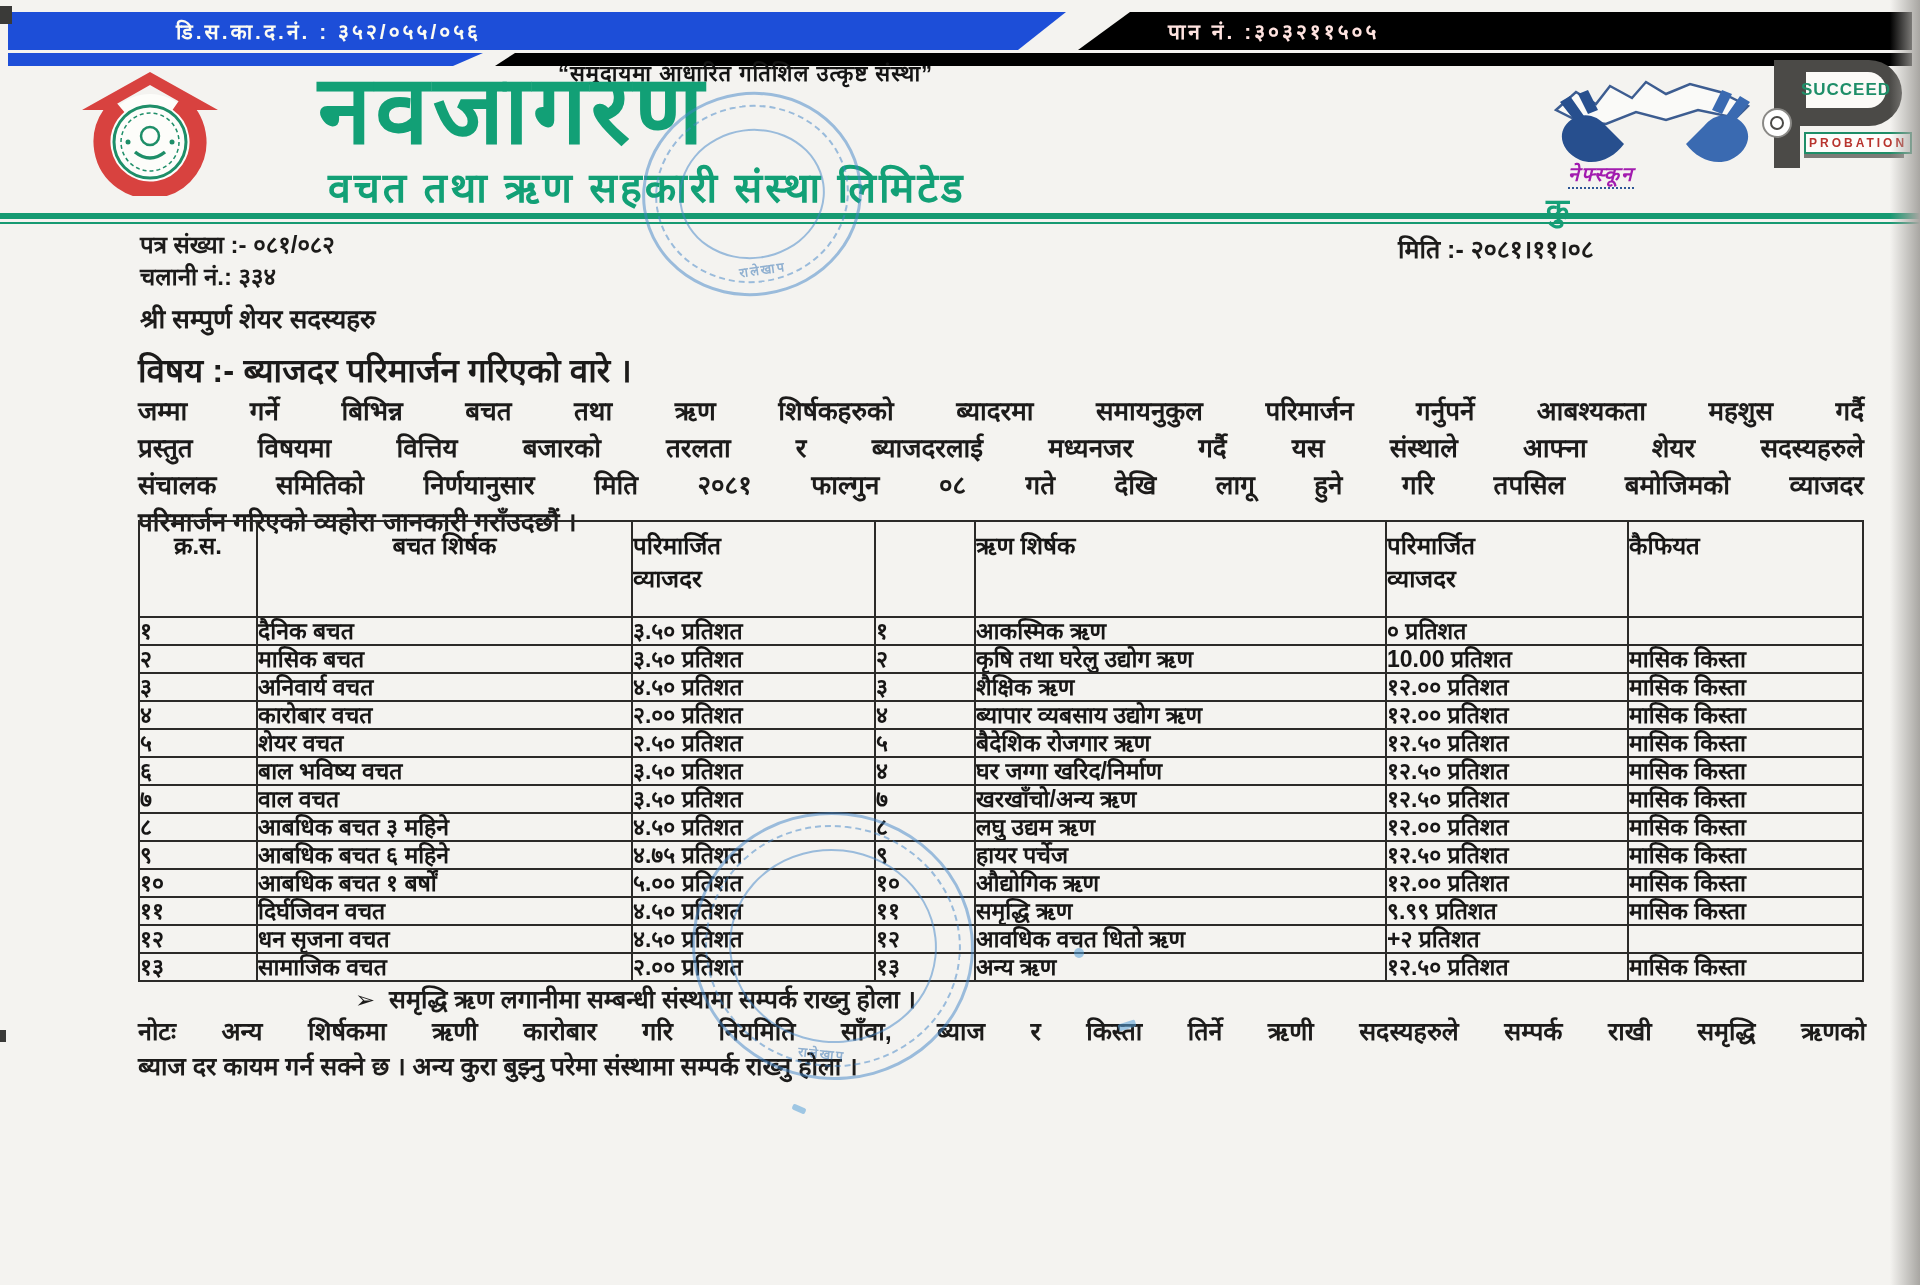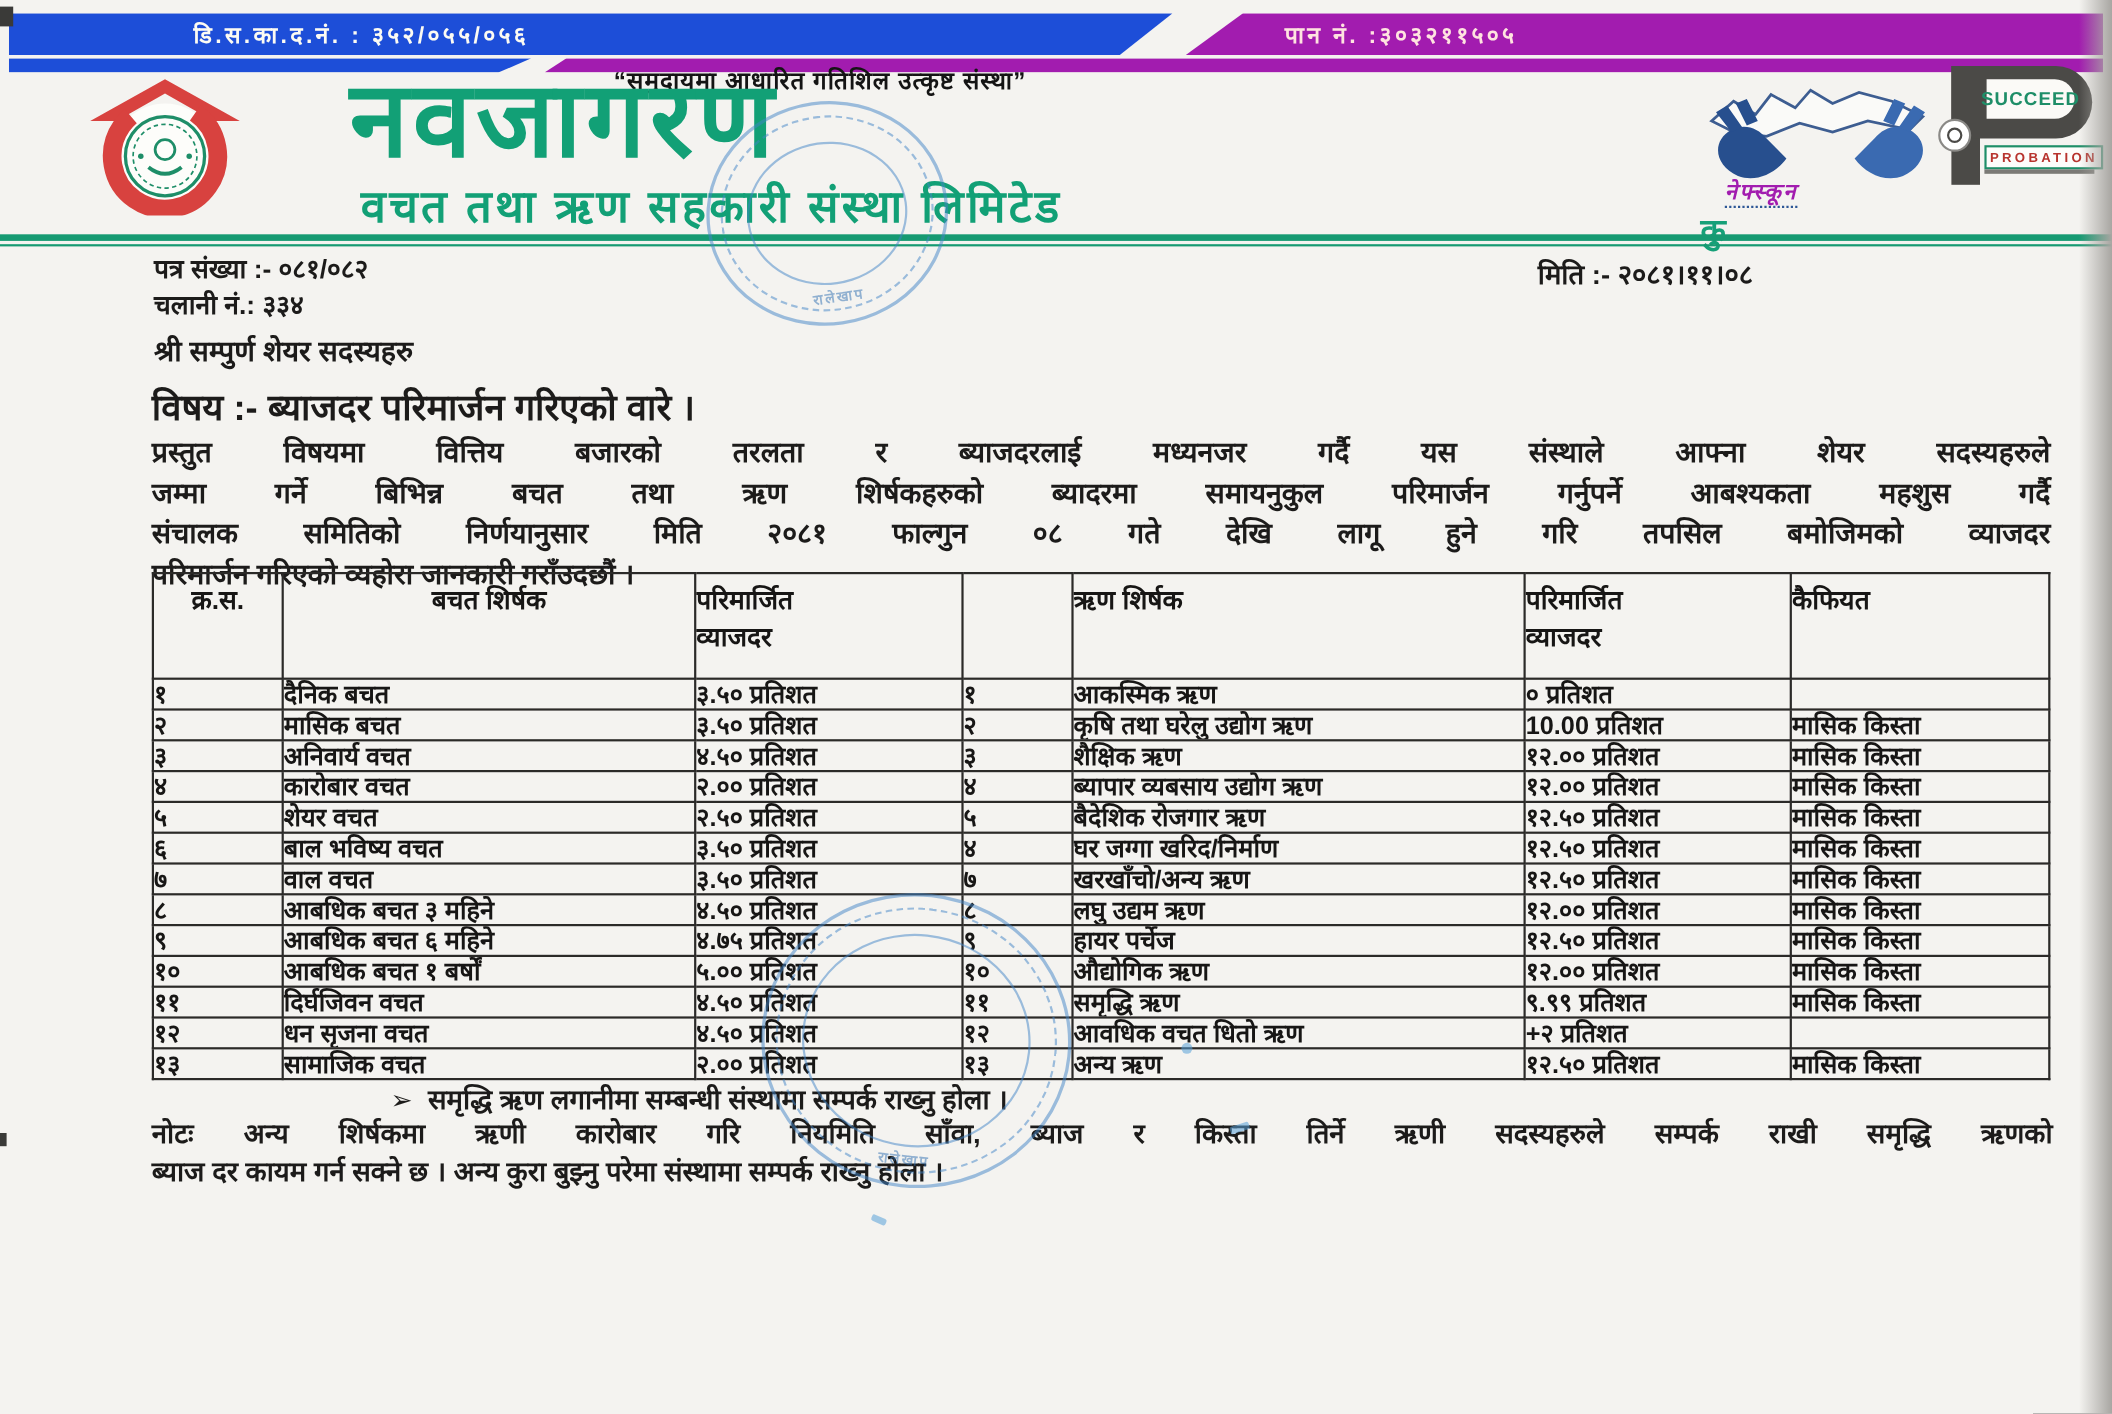--- a/index.html
+++ b/index.html
@@ -5,21 +5,21 @@
   html,body{margin:0;padding:0;background:#8a8885;}
   #page{position:relative;width:1920px;height:1285px;background:#f4f3f0;overflow:hidden;
         font-family:"Liberation Sans","DejaVu Sans",sans-serif;color:#1c1b1a;}
   
   .edge-right{position:absolute;top:0;right:0;width:30px;height:100%;
       background:linear-gradient(to right,rgba(160,158,154,0),#a8a6a2);}
   .speck{position:absolute;background:#3a3a38;}
   
   .ribbon{position:absolute;display:flex;align-items:center;}
   .rib-green{background:#1d4ed8;}
-  .rib-red{background:#a21caf;}
+  .rib-red{background:#000000;}
   #rib-g1{left:8px;top:12px;width:1058px;height:38px;clip-path:polygon(0 0,100% 0,calc(100% - 48px) 100%,0 100%);}
   #rib-r1{left:1078px;top:12px;width:834px;height:38px;clip-path:polygon(52px 0,100% 0,100% 100%,0 100%);}
   #rib-g2{left:8px;top:53px;width:475px;height:13px;clip-path:polygon(0 0,100% 0,calc(100% - 30px) 100%,0 100%);}
   #rib-r2{left:495px;top:53px;width:1417px;height:13px;clip-path:polygon(20px 0,100% 0,100% 100%,0 100%);}
   .rib-text{color:#fcfbf3;font-size:21px;font-weight:700;letter-spacing:3px;white-space:nowrap;}
   #rib-g1 .rib-text{padding-left:168px;}
   #rib-r1 .rib-text{padding-left:90px;color:#ffe3e0;}
   
   .tagline{position:absolute;left:558px;top:57px;font-size:22px;font-weight:700;color:#141414;letter-spacing:1px;}
   .org-name{position:absolute;left:318px;top:62px;font-size:96px;line-height:1;font-weight:800;
@@ -146,22 +146,22 @@
     </div>
 
   <div class="meta" id="letter-no">पत्र संख्या :- ०८१/०८२</div>
   <div class="meta" id="chalani">चलानी नं.: ३३४</div>
   <div class="meta" id="date">मिति :- २०८१।११।०८</div>
 
   <div class="salutation">श्री सम्पुर्ण शेयर सदस्यहरु</div>
   <div class="subject">विषय :- ब्याजदर परिमार्जन गरिएको वारे ।</div>
 
   <div class="bodytext">
+    <div class="jl">जम्मा गर्ने बिभिन्न बचत तथा ऋण शिर्षकहरुको ब्यादरमा समायनुकुल परिमार्जन गर्नुपर्ने आबश्यकता महशुस गर्दै</div>
     <div class="jl">प्रस्तुत विषयमा वित्तिय बजारको तरलता र ब्याजदरलाई मध्यनजर गर्दै यस संस्थाले आफ्ना शेयर सदस्यहरुले</div>
-    <div class="jl">जम्मा गर्ने बिभिन्न बचत तथा ऋण शिर्षकहरुको ब्यादरमा समायनुकुल परिमार्जन गर्नुपर्ने आबश्यकता महशुस गर्दै</div>
     <div class="jl">संचालक समितिको निर्णयानुसार मिति २०८१ फाल्गुन ०८ गते देखि लागू हुने गरि तपसिल बमोजिमको व्याजदर</div>
     <div>परिमार्जन गरिएको व्यहोरा जानकारी गराँउदछौं ।</div>
   </div>
 
 
   <table class="rates">
     <colgroup>
       <col style="width:118px">
         <col style="width:375px">
         <col style="width:243px">

